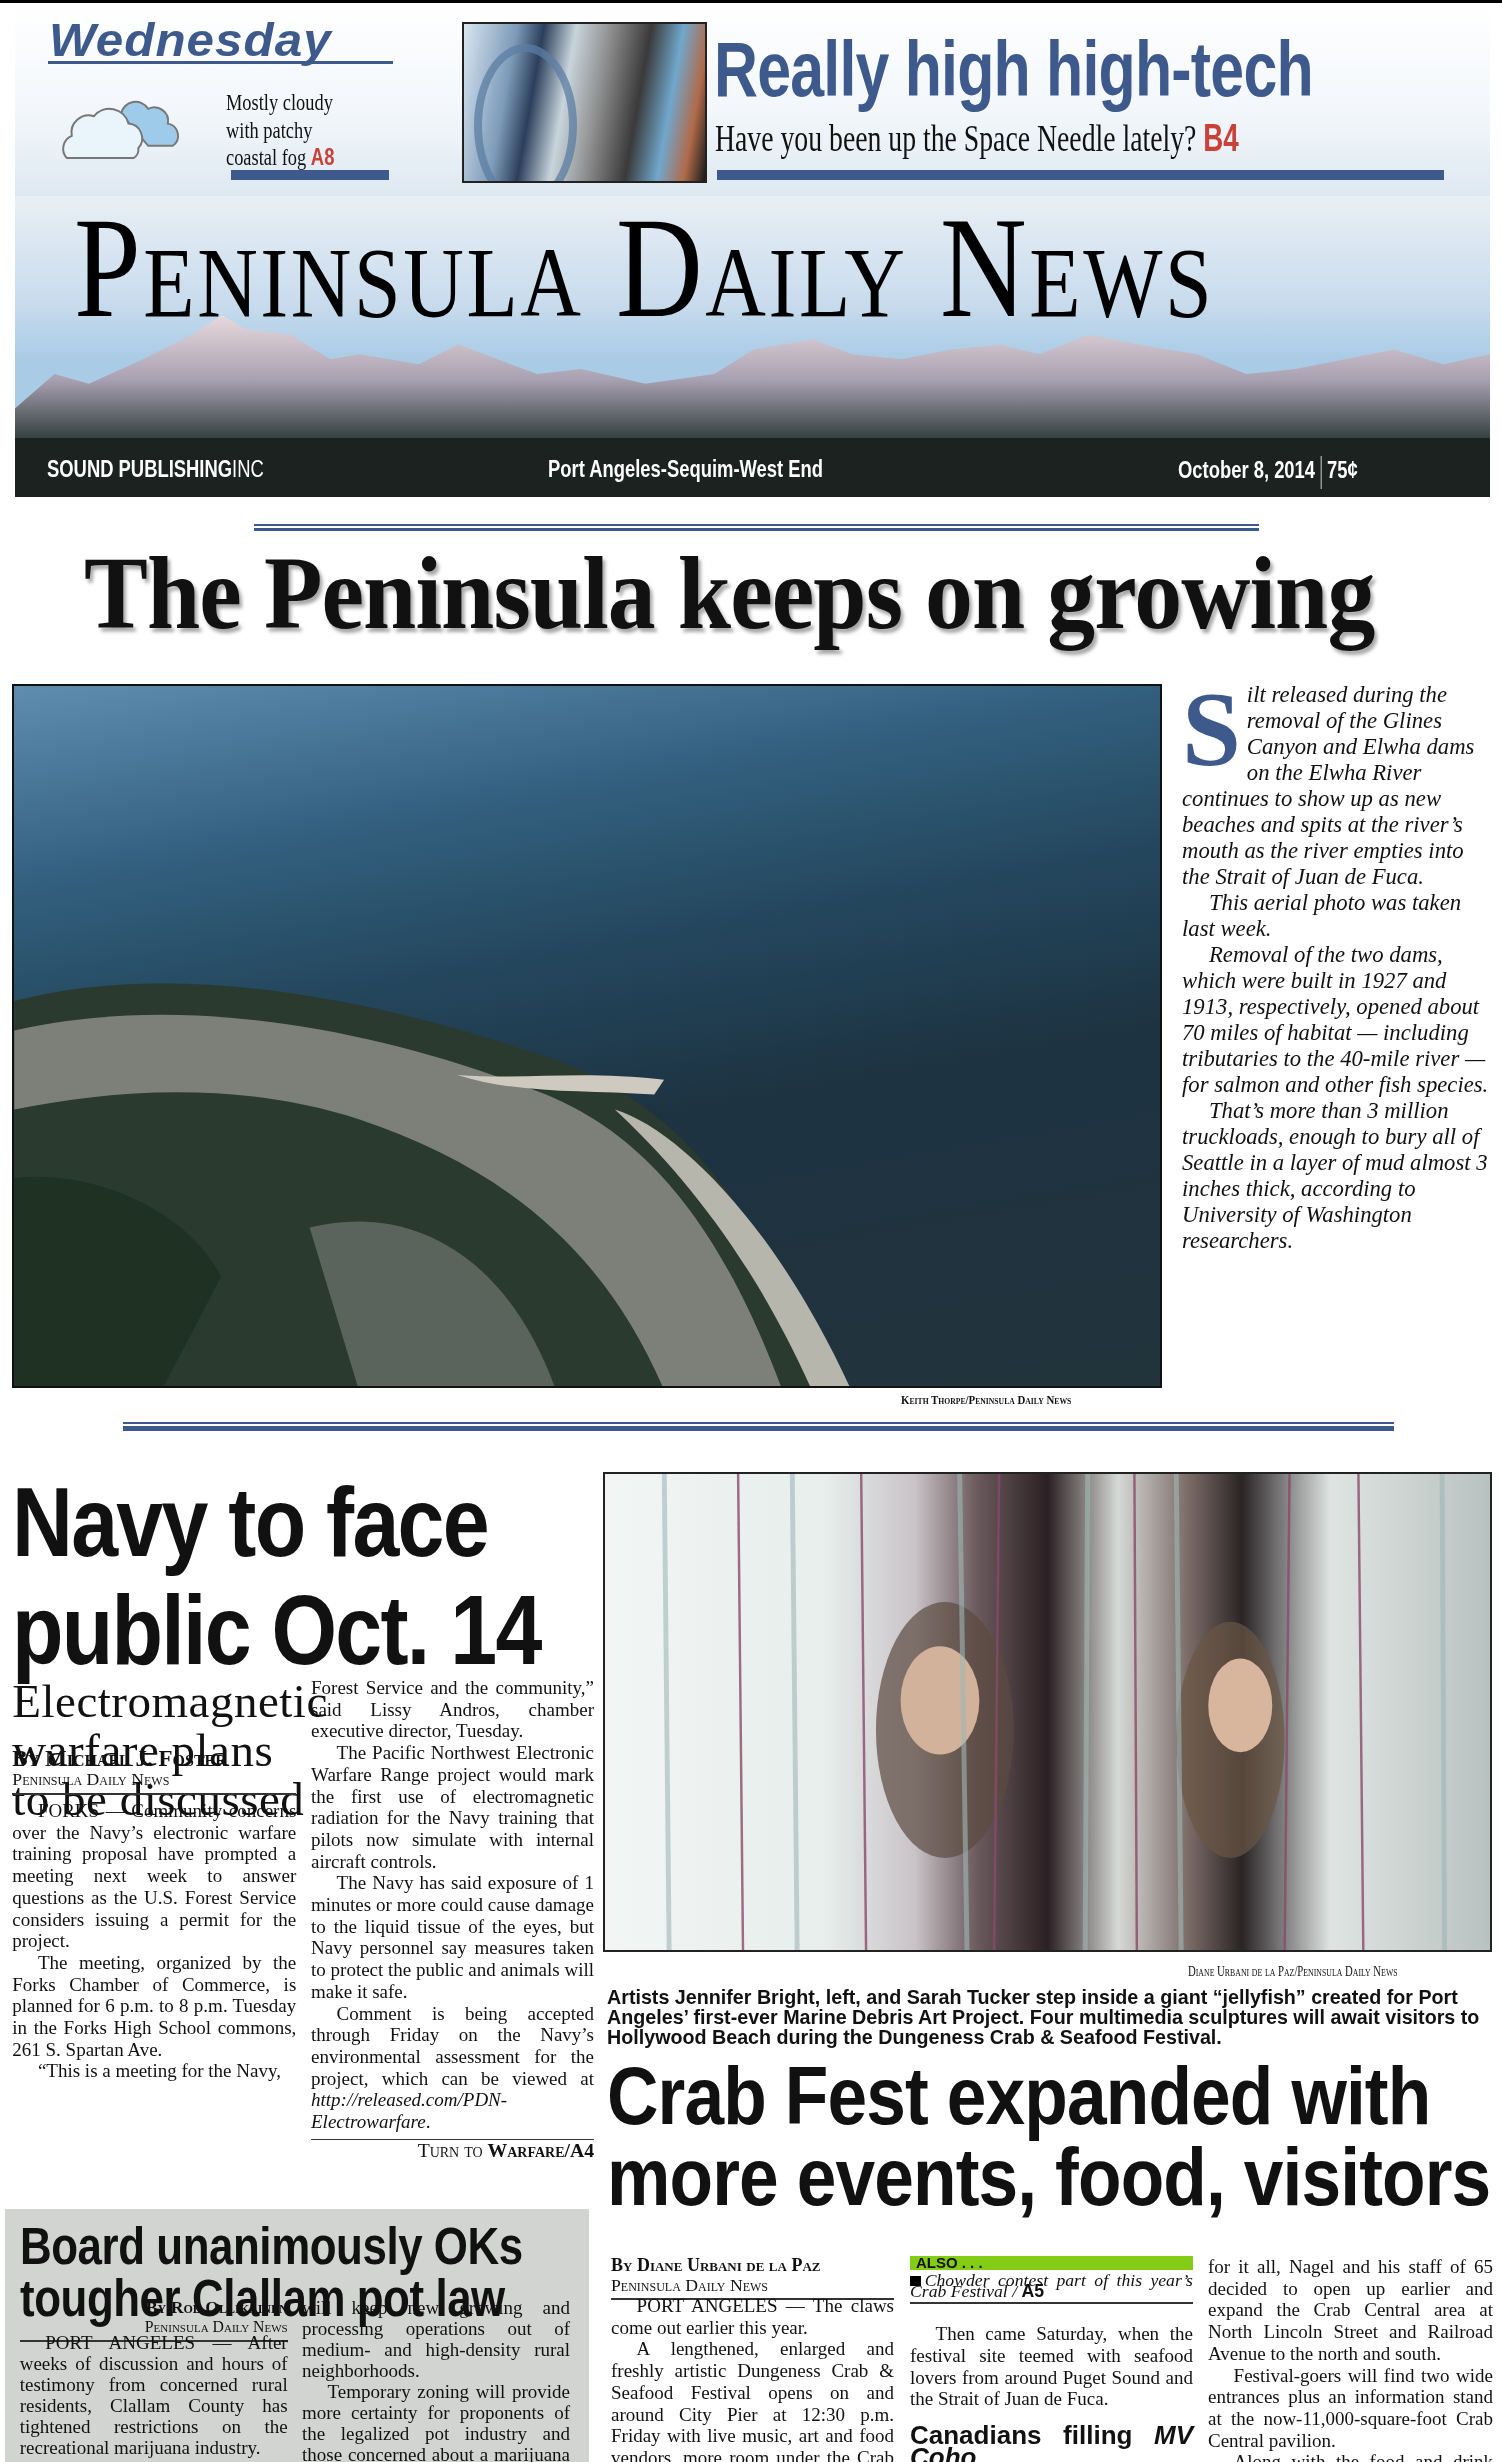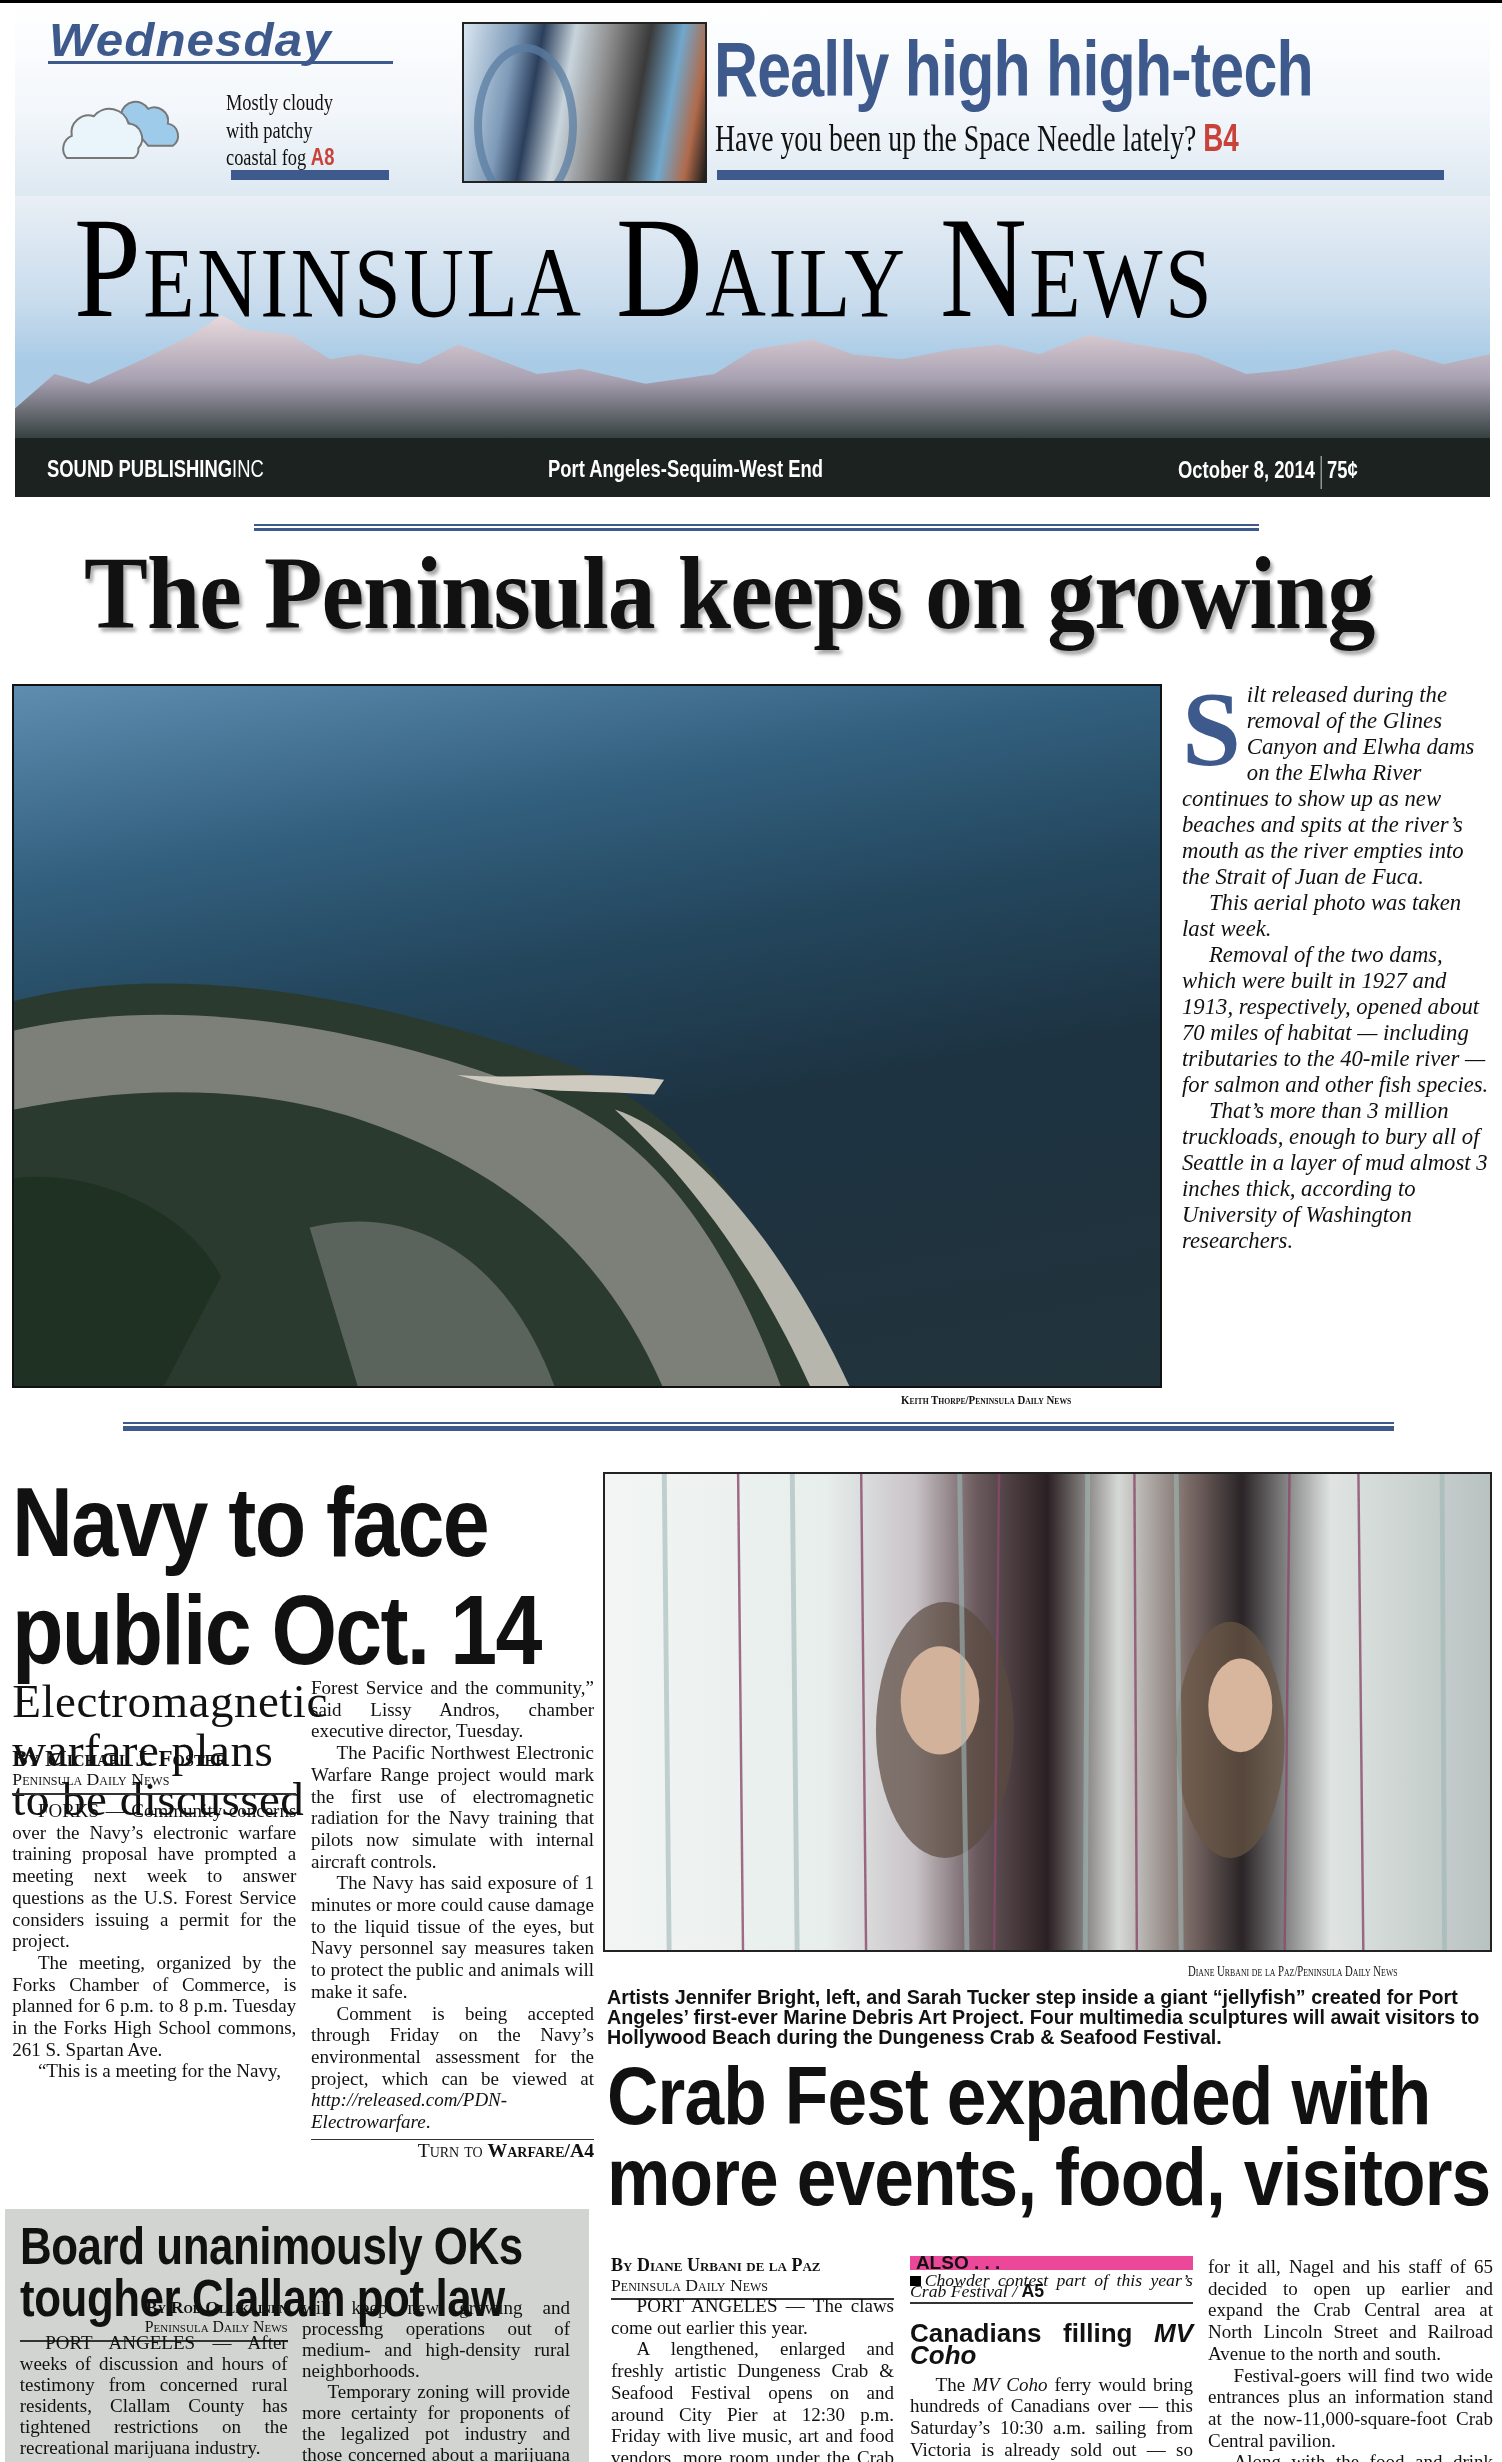--- a/index.html
+++ b/index.html
@@ -79,21 +79,21 @@
   .jelly-caption { left: 607px; top: 1987px; width: 889px; font-family: "Liberation Sans", sans-serif; font-weight: 700; font-size: 19.7px;
     line-height: 20px; }
 
   
   .crab-head { left: 607px; top: 2056px; width: 896px; font-family: "Liberation Sans", sans-serif; font-weight: 700; font-size: 81px;
     line-height: 81px; letter-spacing: -1px; transform: scaleX(0.88); transform-origin: left; white-space: nowrap; }
   .crab-byline { left: 611px; top: 2255px; }
   .crab-col1 { left: 611px; top: 2295px; width: 283px; }
   .crab-col2 { left: 910px; top: 2256px; width: 283px; }
   .crab-col3 { left: 1208px; top: 2256px; width: 285px; }
-  .also-bar { background: #ec4899; font-family: "Liberation Sans", sans-serif; font-weight: 900; font-size: 19px; padding: 0 5.9px; height: 13.8px; line-height: 13.8px; }
+  .also-bar { background: #84cc16; font-family: "Liberation Sans", sans-serif; font-weight: 900; font-size: 15px; padding: 0 5.9px; height: 13.8px; line-height: 13.8px; }
   .also-item { font-style: italic; font-size: 17.7px; line-height: 11.8px; margin-top: 4.9px; }
   .also-item .sq { display: inline-block; width: 10.8px; height: 9.8px; background: #000; margin-right: 3.9px; }
   .also-item .ref { font-style: normal; font-family: "Liberation Sans", sans-serif; font-weight: 900; }
   .subhead { font-family: "Liberation Sans", sans-serif; font-weight: 700; font-size: 26px; margin: 14.8px 0 6.9px; }
 
   
   .pot-box { left: 4.9px; top: 2209px; width: 584px; height: 448px; background: #d2d4d1; }
   .pot-head { left: 19.7px; top: 2221px; width: 556px; font-family: "Liberation Sans", sans-serif; font-weight: 700; font-size: 51px;
     line-height: 52px; letter-spacing: -0.5px; transform: scaleX(0.86); transform-origin: left; white-space: nowrap; }
   .pot-byline { left: 19.7px; top: 2297px; text-align: right; }
@@ -237,20 +237,21 @@
 </div>
 <div class="abs crab-col1 body-text">
   <p>PORT ANGELES — The claws come out earlier this year.</p>
   <p>A lengthened, enlarged and freshly artistic Dungeness Crab &amp; Seafood Festival opens on and around City Pier at 12:30 p.m. Friday with live music, art and food vendors, more room under the Crab Central tent — and a proudly trashy public art show on Hollywood Beach.</p>
 
 </div>
 <div class="abs crab-col2 body-text">
   <div class="also-bar">ALSO . . .</div>
   <div class="also-item"><span class="sq"></span><span>Chowder contest part of this year’s Crab Festival</span> / <span class="ref">A5</span></div>
   <div class="rule-thin" style="margin:3.9px 0 19.7px;"></div>
+  <p>Then came Saturday, when the festival site teemed with seafood lovers from around Puget Sound and the Strait of Juan de Fuca.</p>
   <div class="subhead"><span>Canadians filling</span> <i>MV Coho</i></div>
   <p><span>The</span> <i>MV Coho</i> <span>ferry would bring hundreds of Canadians over — this Saturday’s 10:30 a.m. sailing from Victoria is already sold out — so Crab Central was filled to bursting.</span></p>
 
 </div>
 <div class="abs crab-col3 body-text">
   <div>for it all, Nagel and his staff of 65 decided to open up earlier and expand the Crab Central area at North Lincoln Street and Railroad Avenue to the north and south.</div>
   <p>Festival-goers will find two wide entrances plus an information stand at the now-11,000-square-foot Crab Central pavilion.</p>
   <p>Along with the food and drink vendors and bands, the tent can hold more than 500 people at a time, Nagel said, and the long tables will be spaced farther apart in there.</p>
 
 </div>

